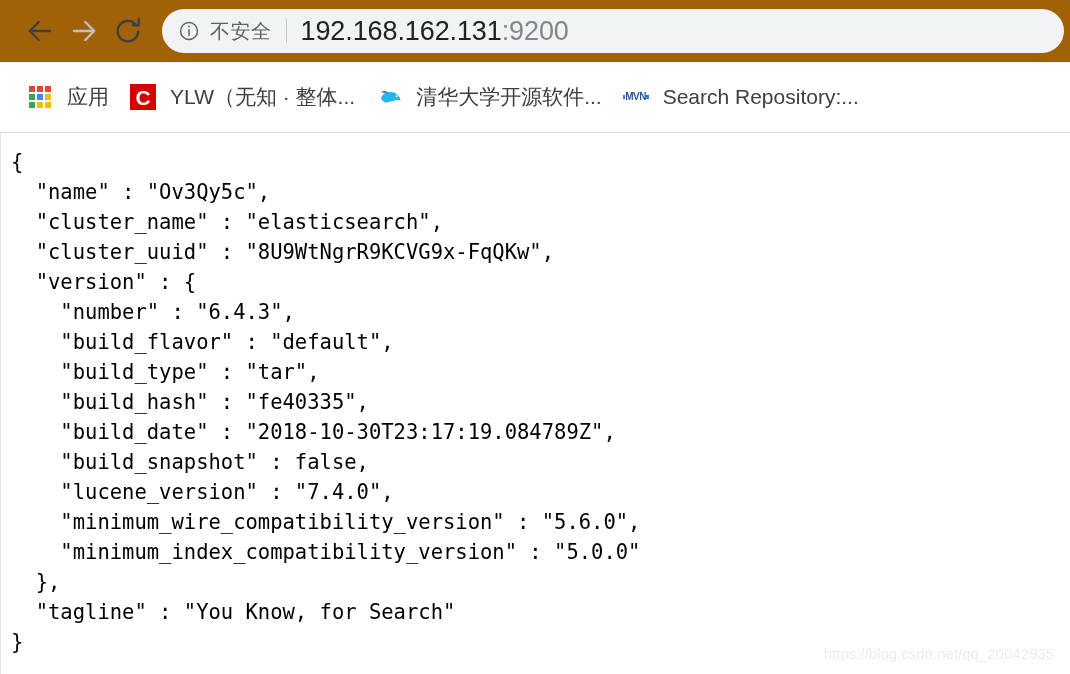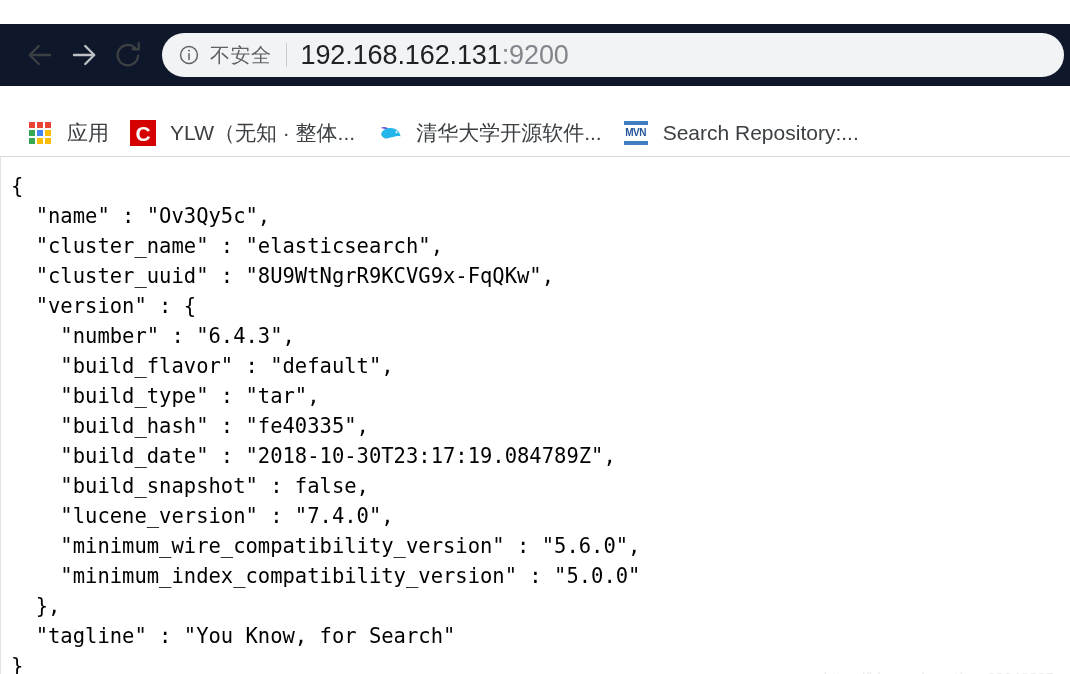--- a/index.html
+++ b/index.html
@@ -21,22 +21,21 @@
   #browser-chrome {
     width: 1070px;
     background: #ffffff;
   }
 
   #toolbar {
     height: 62px;
     display: flex;
     align-items: center;
     padding: 0 6px 0 18px;
-    background: #0f172a;
-    margin-top: 24px;
+    background: #a16207;
   }
 
   .nav-btn {
     width: 44px;
     height: 44px;
     display: flex;
     align-items: center;
     justify-content: center;
     border-radius: 50%;
     flex: 0 0 auto;
@@ -91,21 +90,21 @@
     text-overflow: ellipsis;
     letter-spacing: -0.1px;
   }
   #url-host { color: #202124; }
   #url-rest { color: #80868b; }
 
   
   #bookmarks-bar {
     height: 71px;
     display: flex;
-    align-items: flex-end;
+    align-items: center;
     padding: 0 10px 0 16px;
     background: #ffffff;
     border-bottom: 1px solid #d6d6d6;
     overflow: hidden;
   }
 
   .bookmark {
     display: flex;
     align-items: center;
     height: 46px;
@@ -159,21 +158,21 @@
     justify-content: center;
     line-height: 1;
   }
 
   
   .mvn-favicon {
     width: 26px;
     height: 26px;
     background: #ffffff;
     display: flex;
-    flex-direction: column;
+    flex-direction: row;
     justify-content: space-between;
     align-items: center;
     padding: 1px 0;
   }
   .mvn-favicon .bar {
     width: 24px;
     height: 4px;
     background: #3f7fc1;
   }
   .mvn-favicon .mvn-text {

